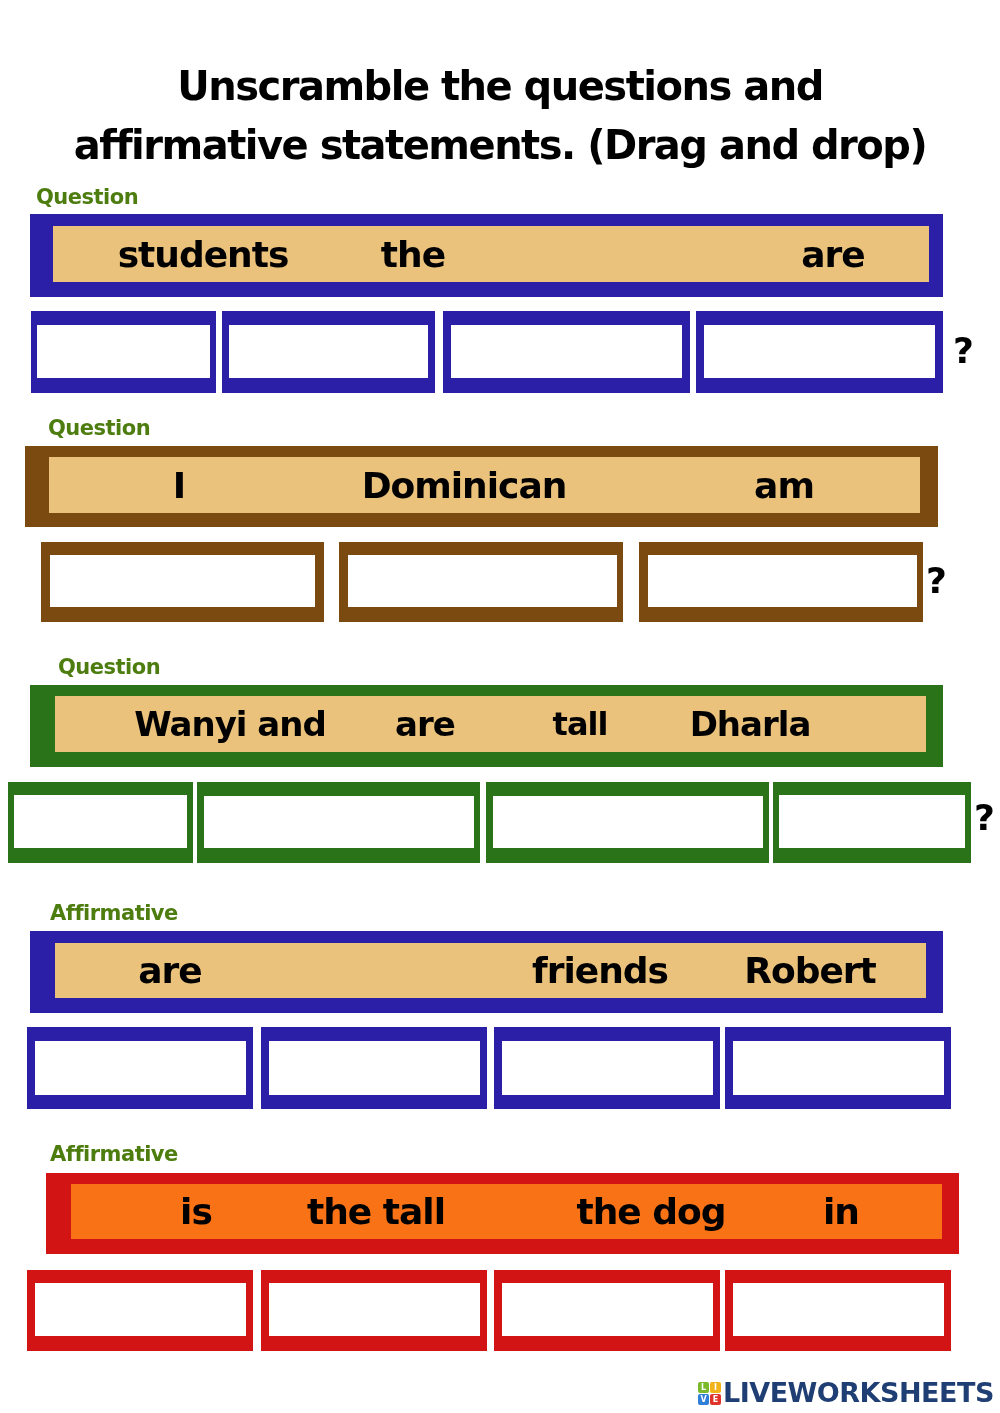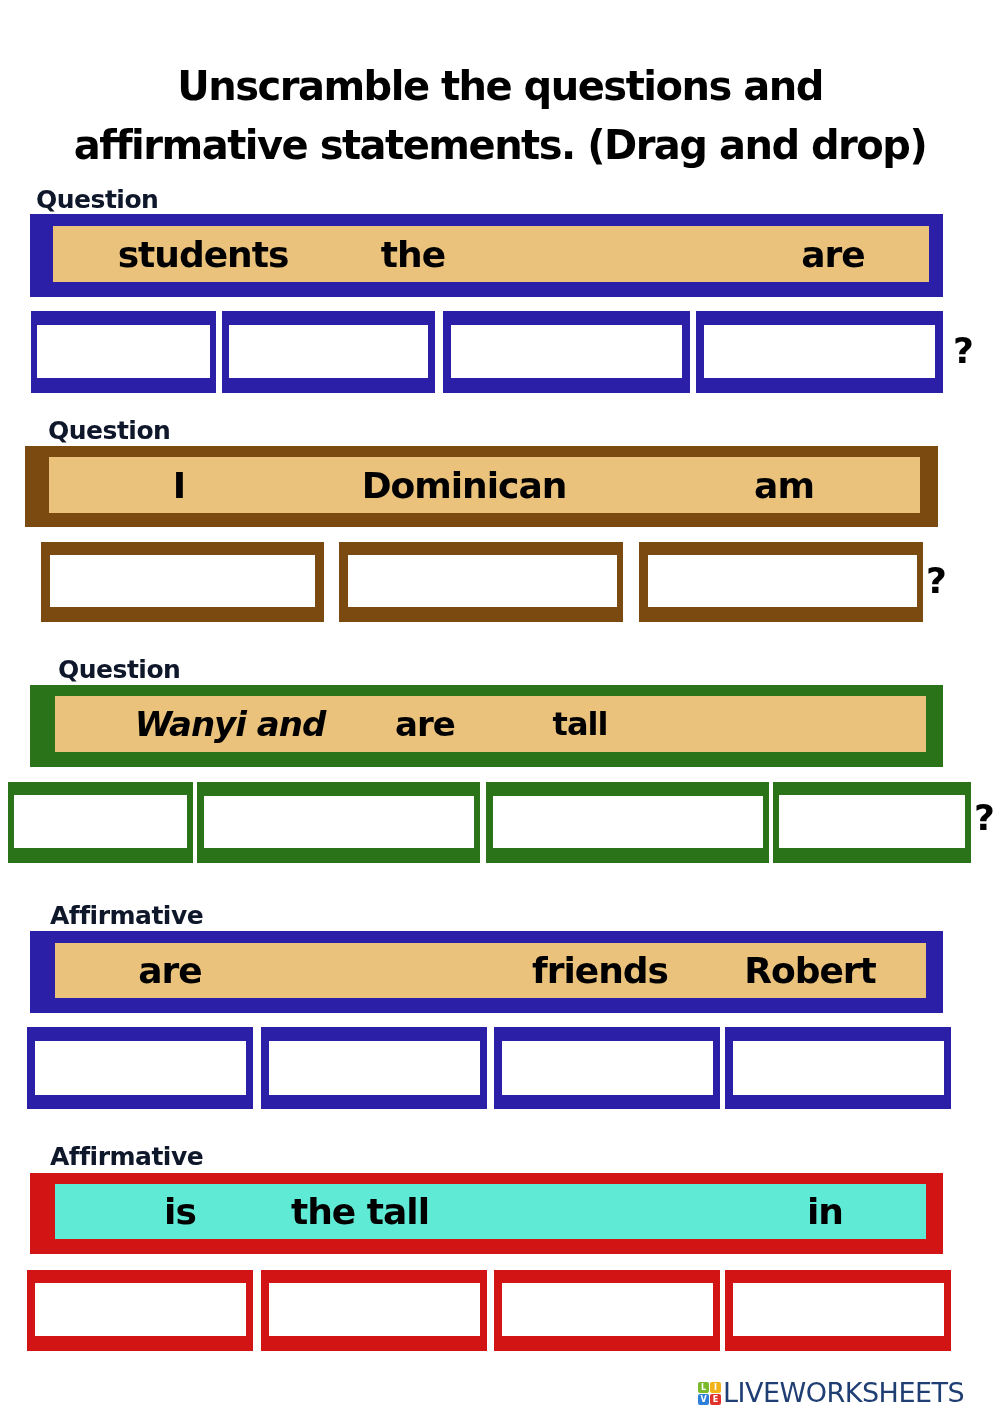--- a/index.html
+++ b/index.html
@@ -9,21 +9,21 @@
   .title {
     position: absolute; left: 0; width: 1000px; text-align: center;
     font-family: "DejaVu Sans", sans-serif; font-weight: bold; font-size: 40px;
     letter-spacing: -1.5px; line-height: 58px; color: #000;
   }
   .title.l1 { top: 57px; }
   .title.l2 { top: 116px; }
 
   .section-label {
     position: absolute; font-family: "DejaVu Sans", sans-serif; font-weight: bold;
-    font-size: 25px; letter-spacing: -0.5px; color: #0f172a;
+    font-size: 21px; letter-spacing: -0.5px; color: #4d7c0f;
   }
 
   .word-bank {
     position: absolute; border-style: solid;
   }
   .word {
     position: absolute; top: 0; height: 100%; display: flex; align-items: center;
     justify-content: center; font-family: "DejaVu Sans", sans-serif; font-weight: bold;
     font-size: 36px; letter-spacing: -1px; color: #000; white-space: nowrap;
     cursor: grab;
@@ -42,21 +42,21 @@
     position: absolute; left: 698px; top: 1378px; height: 30px; display: flex; align-items: center;
   }
   .logo-grid {
     display: grid; grid-template-columns: 11px 11px; grid-template-rows: 11px 11px; gap: 1px; margin-right: 2px;
   }
   .logo-grid span {
     display: flex; align-items: center; justify-content: center;
     font-family: "DejaVu Sans", sans-serif; font-weight: bold; font-size: 8px; color: #fff; border-radius: 2px;
   }
   .logo-text {
-    font-family: "DejaVu Sans", sans-serif; font-weight: normal; font-size: 27px;
+    font-family: "DejaVu Sans", sans-serif; font-weight: bold; font-size: 27px;
     color: #1f3e73; letter-spacing: -0.5px; line-height: 30px;
   }
 </style>
 </head>
 <body>
 
 <div>
 
   <div class="title l1">Unscramble the questions and</div>
   <div class="title l2">affirmative statements. (Drag and drop)</div>
@@ -79,45 +79,47 @@
     <div class="word" style="left:290px; width:250px;">Dominican</div>
     <div class="word" style="left:680px; width:110px;">am</div>
   </div>
   <div class="drop-box" style="left:41px; top:542px; width:283px; height:80px; border-color:#7a4a10; border-width:13px 9px 15px 9px;"></div>
   <div class="drop-box" style="left:339px; top:542px; width:284px; height:80px; border-color:#7a4a10; border-width:13px 6px 15px 9px;"></div>
   <div class="drop-box" style="left:639px; top:542px; width:284px; height:80px; border-color:#7a4a10; border-width:13px 6px 15px 9px;"></div>
   <div class="qmark" style="left:926px; top:560px;">?</div>
 
   <div class="section-label" style="left:58px; top:655px;">Question</div>
   <div class="word-bank" style="left:30px; top:685px; width:913px; height:82px; border-color:#2a7318; border-width:11px 17px 15px 25px; background:#eac27c;">
-    <div class="word" style="left:70px; width:210px; font-size:34px;font-style:italic;">Wanyi and</div>
+    <div class="word" style="left:70px; width:210px; font-size:34px;">Wanyi and</div>
     <div class="word" style="left:330px; width:80px; font-size:34px;">are</div>
     <div class="word" style="left:480px; width:90px; font-size:32px;">tall</div>
+    <div class="word" style="left:620px; width:150px; font-size:34px;">Dharla</div>
   </div>
   <div class="drop-box" style="left:8px; top:782px; width:185px; height:81px; border-color:#2a7318; border-width:13px 6px 15px 6px;"></div>
   <div class="drop-box" style="left:197px; top:782px; width:283px; height:81px; border-color:#2a7318; border-width:14px 6px 15px 7px;"></div>
   <div class="drop-box" style="left:486px; top:782px; width:283px; height:81px; border-color:#2a7318; border-width:14px 6px 15px 7px;"></div>
   <div class="drop-box" style="left:773px; top:782px; width:198px; height:81px; border-color:#2a7318; border-width:13px 6px 15px 6px;"></div>
   <div class="qmark" style="left:974px; top:797px;">?</div>
 
   <div class="section-label" style="left:50px; top:901px;">Affirmative</div>
   <div class="word-bank" style="left:30px; top:931px; width:913px; height:82px; border-color:#2b1fa8; border-width:12px 17px 15px 25px; background:#eac27c;">
     <div class="word" style="left:50px; width:130px;">are</div>
     <div class="word" style="left:670px; width:170px;">Robert</div>
     <div class="word" style="left:460px; width:170px;">friends</div>
   </div>
   <div class="drop-box" style="left:27px; top:1027px; width:226px; height:82px; border-color:#2b1fa8; border-width:14px 7px 14px 8px;"></div>
   <div class="drop-box" style="left:261px; top:1027px; width:226px; height:82px; border-color:#2b1fa8; border-width:14px 7px 14px 8px;"></div>
   <div class="drop-box" style="left:494px; top:1027px; width:226px; height:82px; border-color:#2b1fa8; border-width:14px 7px 14px 8px;"></div>
   <div class="drop-box" style="left:725px; top:1027px; width:226px; height:82px; border-color:#2b1fa8; border-width:14px 7px 14px 8px;"></div>
 
   <div class="section-label" style="left:50px; top:1142px;">Affirmative</div>
-  <div class="word-bank" style="left:30px; top:1173px; width:913px; height:81px; border-color:#d21414; border-width:11px 17px 15px 25px; background:#5eead4;">
+  <div class="word-bank" style="left:46px; top:1173px; width:913px; height:81px; border-color:#d21414; border-width:11px 17px 15px 25px; background:#f97316;">
     <div class="word" style="left:80px; width:90px;">is</div>
     <div class="word" style="left:200px; width:210px;">the tall</div>
+    <div class="word" style="left:495px; width:170px;">the dog</div>
     <div class="word" style="left:730px; width:80px;">in</div>
   </div>
   <div class="drop-box" style="left:27px; top:1270px; width:226px; height:81px; border-color:#d21414; border-width:13px 7px 15px 8px;"></div>
   <div class="drop-box" style="left:261px; top:1270px; width:226px; height:81px; border-color:#d21414; border-width:13px 7px 15px 8px;"></div>
   <div class="drop-box" style="left:494px; top:1270px; width:226px; height:81px; border-color:#d21414; border-width:13px 7px 15px 8px;"></div>
   <div class="drop-box" style="left:725px; top:1270px; width:226px; height:81px; border-color:#d21414; border-width:13px 7px 15px 8px;"></div>
 
   <div class="logo">
     <div class="logo-grid">
       <span style="background:#7ab929;">L</span>

